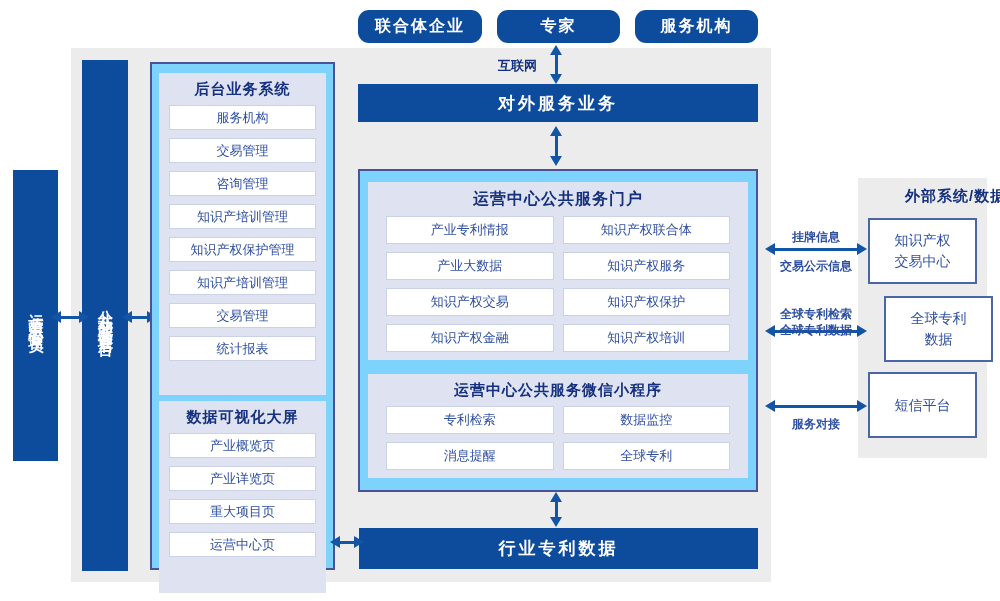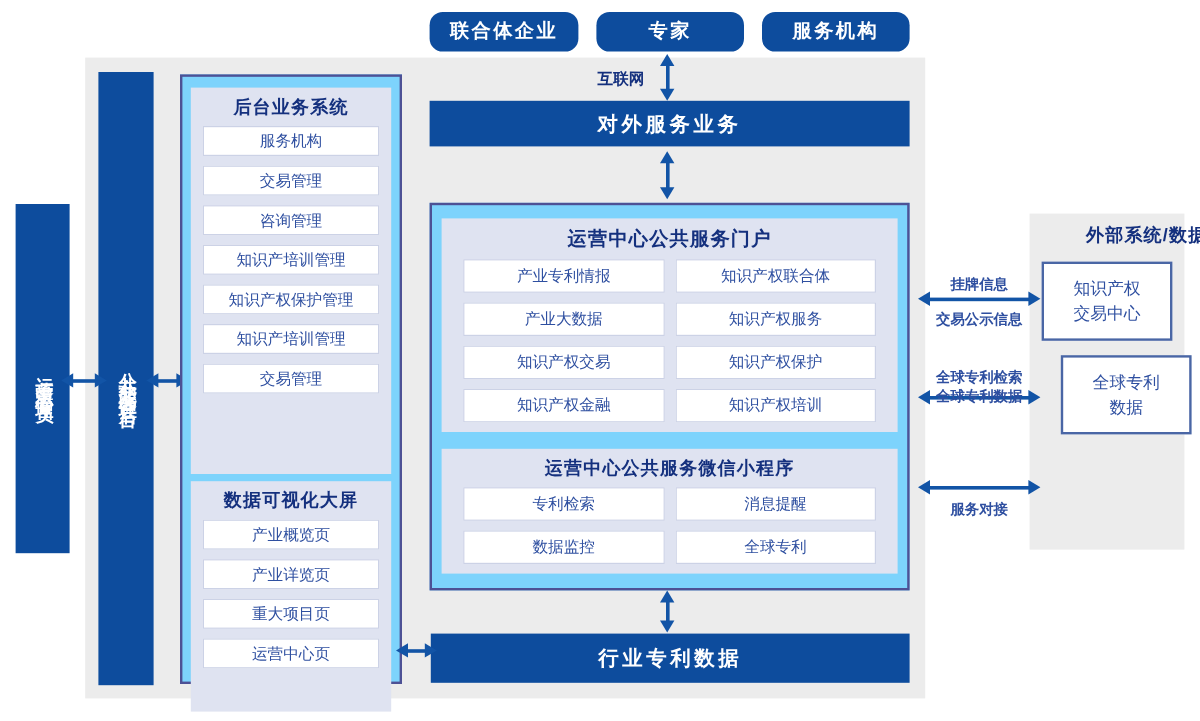--- a/index.html
+++ b/index.html
@@ -93,20 +93,24 @@
   <div class="abs gray" style="left:858px;top:178px;width:129px;height:280px;">
     <div class="ext-title">外部系统/数据</div>
     <div class="ext-box" style="left:10px;top:40px;width:105px;height:62px;">
       <div>知识产权</div>
       <div>交易中心</div>
     </div>
     <div class="ext-box" style="left:10px;top:118px;width:105px;height:62px;margin-left:16px;">
       <div>全球专利</div>
       <div>数据</div>
     </div>
+    <div class="ext-box" style="left:10px;top:194px;width:105px;height:62px;">
+      <div>短信平台</div>
+      <div></div>
+    </div>
   </div>
 
   <div class="abs blue-box actor" style="left:358px;top:10px;width:124px;height:33px;">联合体企业</div>
   <div class="abs blue-box actor" style="left:497px;top:10px;width:123px;height:33px;">专家</div>
   <div class="abs blue-box actor" style="left:635px;top:10px;width:123px;height:33px;">服务机构</div>
 
   <div class="inet-label" style="left:498px;top:57px;">互联网</div>
   <div class="av" style="left:555px;top:54px;height:21px;"></div>
 
   <div class="abs blue-box bigbar" style="left:358px;top:84px;width:400px;height:38px;">对外服务业务</div>
@@ -122,20 +126,21 @@
   <div class="abs outer-box" style="left:150px;top:62px;width:181px;height:504px;">
     <div class="lav-panel" style="left:7px;top:9px;width:167px;height:322px;">
       <div class="panel-title">后台业务系统</div>
       <div class="row-item">服务机构</div>
       <div class="row-item">交易管理</div>
       <div class="row-item">咨询管理</div>
       <div class="row-item">知识产培训管理</div>
       <div class="row-item">知识产权保护管理</div>
       <div class="row-item">知识产培训管理</div>
       <div class="row-item">交易管理</div>
+      <div class="row-item">统计报表</div>
     </div>
     <div class="lav-panel" style="left:7px;top:337px;width:167px;height:192px;">
       <div class="panel-title">数据可视化大屏</div>
       <div class="row-item">产业概览页</div>
       <div class="row-item">产业详览页</div>
       <div class="row-item">重大项目页</div>
       <div class="row-item">运营中心页</div>
     </div>
   </div>
 
@@ -150,22 +155,22 @@
         <div class="row-item">知识产权交易</div>
         <div class="row-item">知识产权保护</div>
         <div class="row-item">知识产权金融</div>
         <div class="row-item">知识产权培训</div>
       </div>
     </div>
     <div class="lav-panel" style="left:8px;top:203px;width:380px;height:104px;">
       <div class="panel-title">运营中心公共服务微信小程序</div>
       <div class="grid2">
         <div class="row-item">专利检索</div>
+        <div class="row-item">数据监控</div>
         <div class="row-item">消息提醒</div>
-        <div class="row-item">数据监控</div>
         <div class="row-item">全球专利</div>
       </div>
     </div>
   </div>
 
   <div class="av" style="left:555px;top:501px;height:17px;"></div>
 
   <div class="abs blue-box bigbar" style="left:359px;top:528px;width:399px;height:41px;">行业专利数据</div>
 
   <div class="ah" style="left:339px;top:541px;width:16px;"></div>

